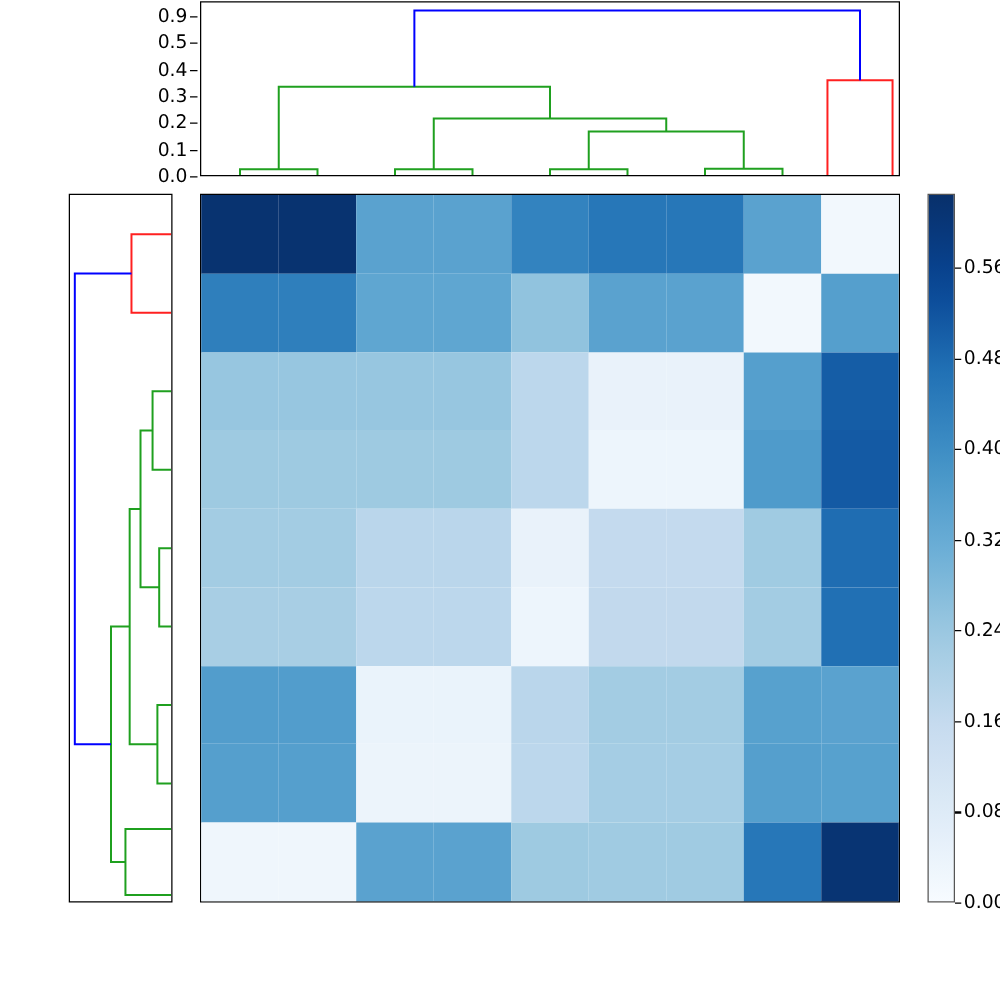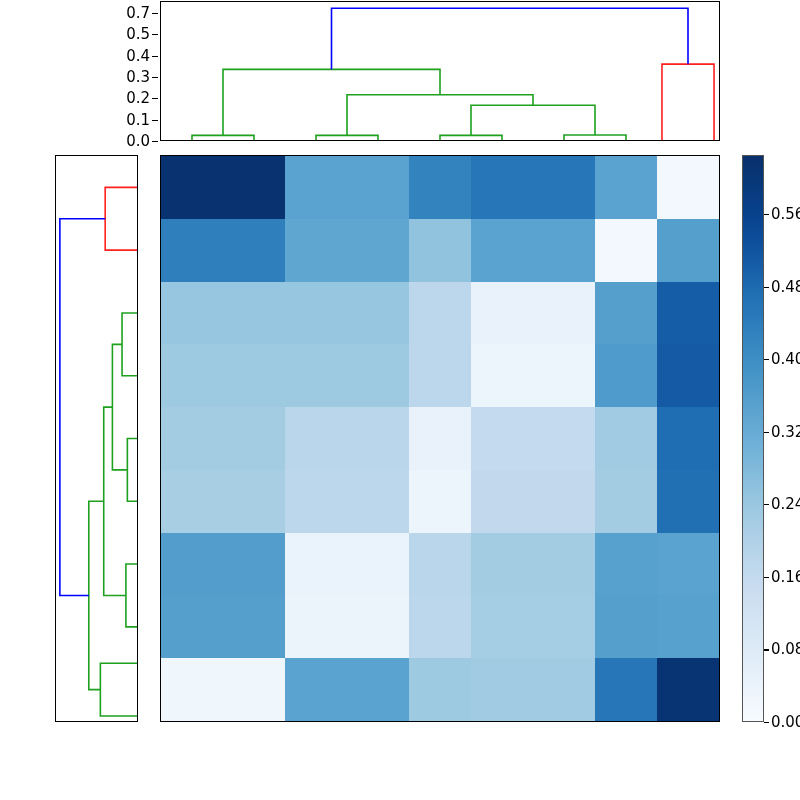--- a/index.html
+++ b/index.html
@@ -85,21 +85,21 @@
       <div class="tick-label" style="top: 118.626px;">0.1</div>
       <div class="tick-mark" style="top: 97.2519px;"></div>
       <div class="tick-label" style="top: 97.2519px;">0.2</div>
       <div class="tick-mark" style="top: 75.8779px;"></div>
       <div class="tick-label" style="top: 75.8779px;">0.3</div>
       <div class="tick-mark" style="top: 54.5038px;"></div>
       <div class="tick-label" style="top: 54.5038px;">0.4</div>
       <div class="tick-mark" style="top: 33.1298px;"></div>
       <div class="tick-label" style="top: 33.1298px;">0.5</div>
       <div class="tick-mark" style="top: 11.7557px;"></div>
-      <div class="tick-label" style="top: 11.7557px;">0.7</div>
+      <div class="tick-label" style="top: 11.7557px;">0.9</div>
     </div>
 
   <div class="panel" id="col-dendro">
     <svg id="col-dendro-svg" viewBox="0 0 560 140" preserveAspectRatio="none">
         <polyline points="31.11,140.00 31.11,135.30 93.33,135.30 93.33,140.00" fill="none" stroke="#1fa01f" stroke-width="1.6" vector-effect="non-scaling-stroke"></polyline>
         <polyline points="155.56,140.00 155.56,135.30 217.78,135.30 217.78,140.00" fill="none" stroke="#1fa01f" stroke-width="1.6" vector-effect="non-scaling-stroke"></polyline>
         <polyline points="280.00,140.00 280.00,135.30 342.22,135.30 342.22,140.00" fill="none" stroke="#1fa01f" stroke-width="1.6" vector-effect="non-scaling-stroke"></polyline>
         <polyline points="404.44,140.00 404.44,134.87 466.67,134.87 466.67,140.00" fill="none" stroke="#1fa01f" stroke-width="1.6" vector-effect="non-scaling-stroke"></polyline>
         <polyline points="311.11,135.30 311.11,104.73 435.56,104.73 435.56,134.87" fill="none" stroke="#1fa01f" stroke-width="1.6" vector-effect="non-scaling-stroke"></polyline>
         <polyline points="186.67,135.30 186.67,94.05 373.33,94.05 373.33,104.73" fill="none" stroke="#1fa01f" stroke-width="1.6" vector-effect="non-scaling-stroke"></polyline>

